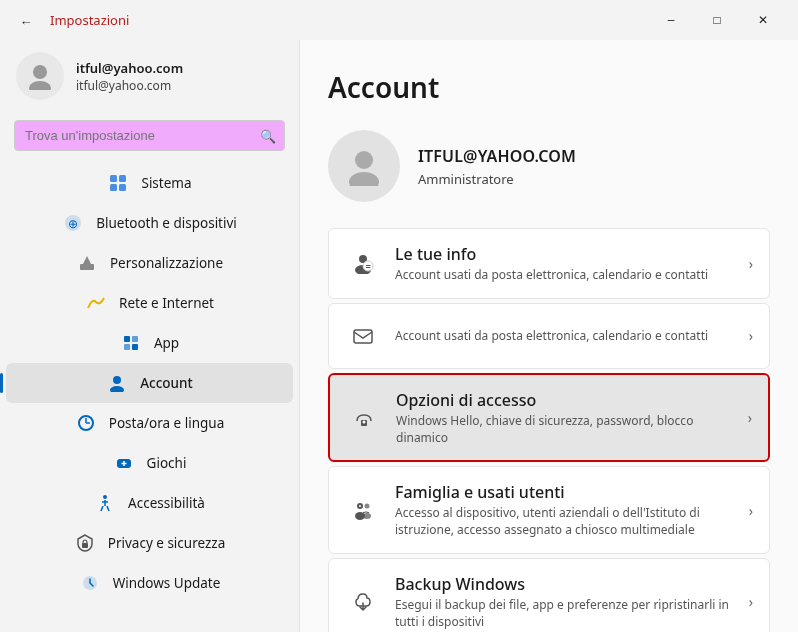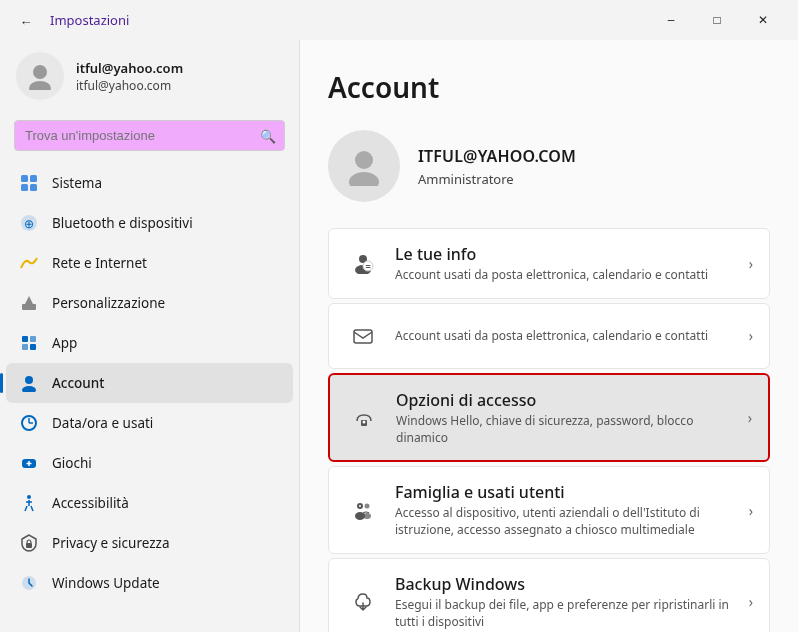--- a/index.html
+++ b/index.html
@@ -22,21 +22,21 @@
       flex-shrink: 0;
     }
     .title-bar-left {
       display: flex;
       align-items: center;
       gap: 10px;
     }
     .title-bar-title {
       font-size: 13px;
       font-weight: 400;
-      color: #4c1d95;
+      color: #b91c1c;
     }
     .title-bar-controls {
       display: flex;
       gap: 0;
     }
     .title-btn {
       width: 46px;
       height: 32px;
       border: none;
       background: transparent;
@@ -136,20 +136,21 @@
       display: flex;
       align-items: center;
       gap: 12px;
       padding: 9px 12px;
       border-radius: 6px;
       cursor: pointer;
       font-size: 13.5px;
       color: #1a1a1a;
       text-decoration: none;
       position: relative;
+      justify-content: center;
     }
     .nav-item.active {
       background: rgba(0,0,0,0.07);
       font-weight: 500;
     }
     .nav-item.active::before {
       content: '';
       position: absolute;
       left: -6px;
       top: 50%;
@@ -316,33 +317,33 @@
             <svg width="18" height="18" viewBox="0 0 18 18">
               <circle cx="9" cy="9" r="8" fill="#0067c0" opacity="0.15"></circle>
               <text x="9" y="13.5" text-anchor="middle" font-size="12" fill="#0067c0">⊕</text>
             </svg>
           </span>
     <span>Bluetooth e dispositivi</span>
   </div>
         <div class="nav-item">
     <span class="nav-icon">
             <svg width="18" height="18" viewBox="0 0 18 18">
-              <path d="M1 14 Q5 4 9 8 Q13 12 17 4" stroke="#e8b400" stroke-width="2" fill="none"></path>
-            </svg>
-          </span>
-    <span>Rete e Internet</span>
-  </div>
-        <div class="nav-item">
-    <span class="nav-icon">
-            <svg width="18" height="18" viewBox="0 0 18 18">
               <rect x="2" y="10" width="14" height="6" rx="1" fill="#888"></rect>
               <path d="M5 10 L9 2 L13 10" fill="#888"></path>
             </svg>
           </span>
     <span>Personalizzazione</span>
+  </div>
+        <div class="nav-item">
+    <span class="nav-icon">
+            <svg width="18" height="18" viewBox="0 0 18 18">
+              <path d="M1 14 Q5 4 9 8 Q13 12 17 4" stroke="#e8b400" stroke-width="2" fill="none"></path>
+            </svg>
+          </span>
+    <span>Rete e Internet</span>
   </div>
         <div class="nav-item">
     <span class="nav-icon">
             <svg width="18" height="18" viewBox="0 0 18 18">
               <rect x="2" y="2" width="6" height="6" rx="1" fill="#0067c0"></rect>
               <rect x="10" y="2" width="6" height="6" rx="1" fill="#0067c0" opacity="0.6"></rect>
               <rect x="2" y="10" width="6" height="6" rx="1" fill="#0067c0" opacity="0.6"></rect>
               <rect x="10" y="10" width="6" height="6" rx="1" fill="#0067c0"></rect>
             </svg>
           </span>
@@ -358,21 +359,21 @@
     <span>Account</span>
   </div>
         <div class="nav-item">
     <span class="nav-icon">
             <svg width="18" height="18" viewBox="0 0 18 18">
               <circle cx="9" cy="9" r="7" stroke="#0067c0" stroke-width="2" fill="none"></circle>
               <line x1="9" y1="9" x2="9" y2="4" stroke="#0067c0" stroke-width="1.5"></line>
               <line x1="9" y1="9" x2="13" y2="9" stroke="#0067c0" stroke-width="1.5"></line>
             </svg>
           </span>
-    <span>Data/ora e usati</span>
+    <span>Posta/ora e lingua</span>
   </div>
         <div class="nav-item">
     <span class="nav-icon">
             <svg width="18" height="18" viewBox="0 0 18 18">
               <rect x="2" y="5" width="14" height="9" rx="3" fill="#0067c0"></rect>
               <line x1="9" y1="7" x2="9" y2="12" stroke="white" stroke-width="1.5"></line>
               <line x1="6.5" y1="9.5" x2="11.5" y2="9.5" stroke="white" stroke-width="1.5"></line>
             </svg>
           </span>
     <span>Giochi</span>

